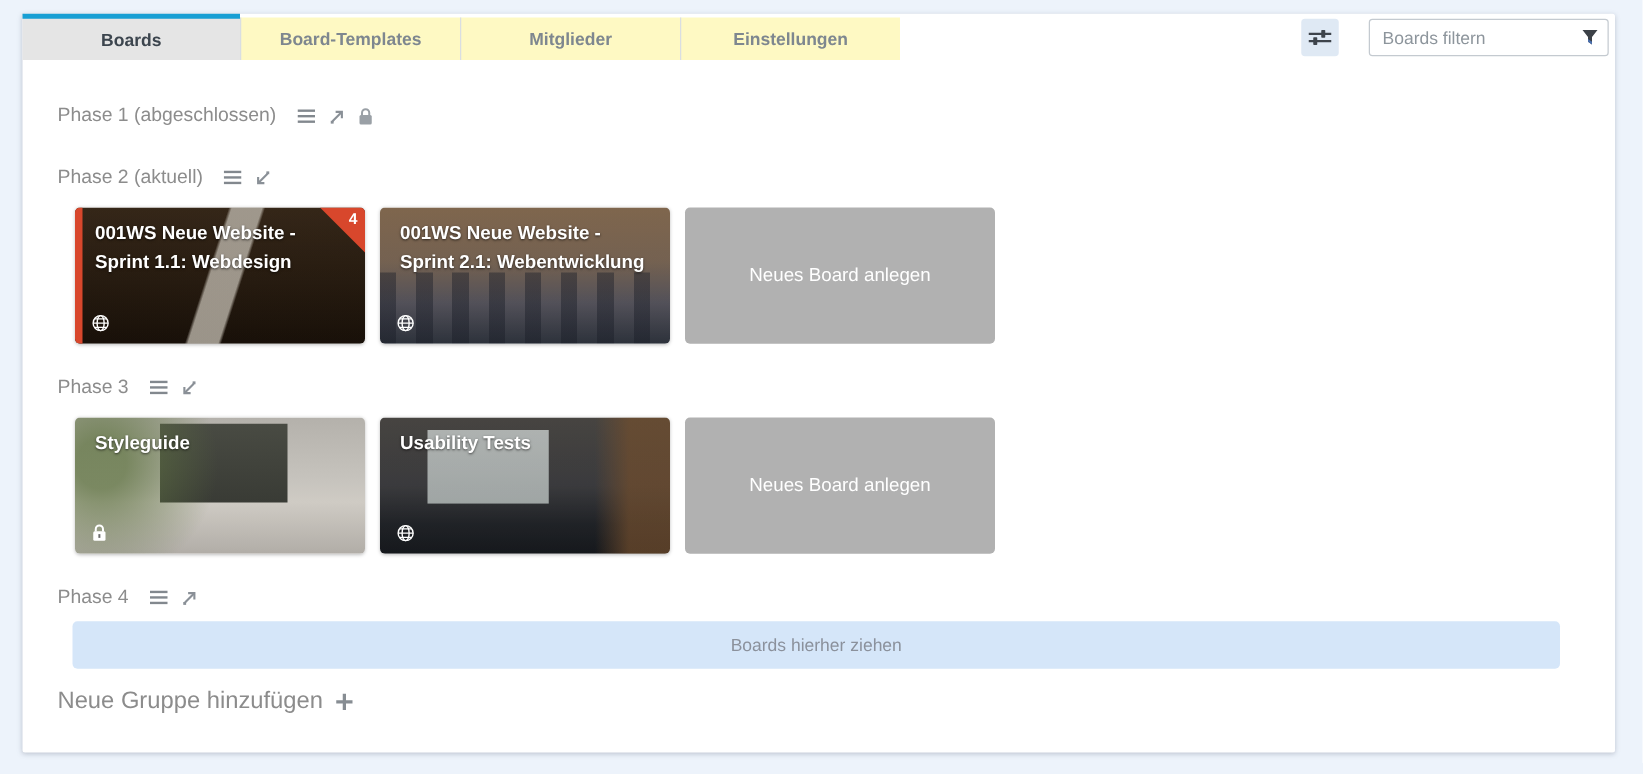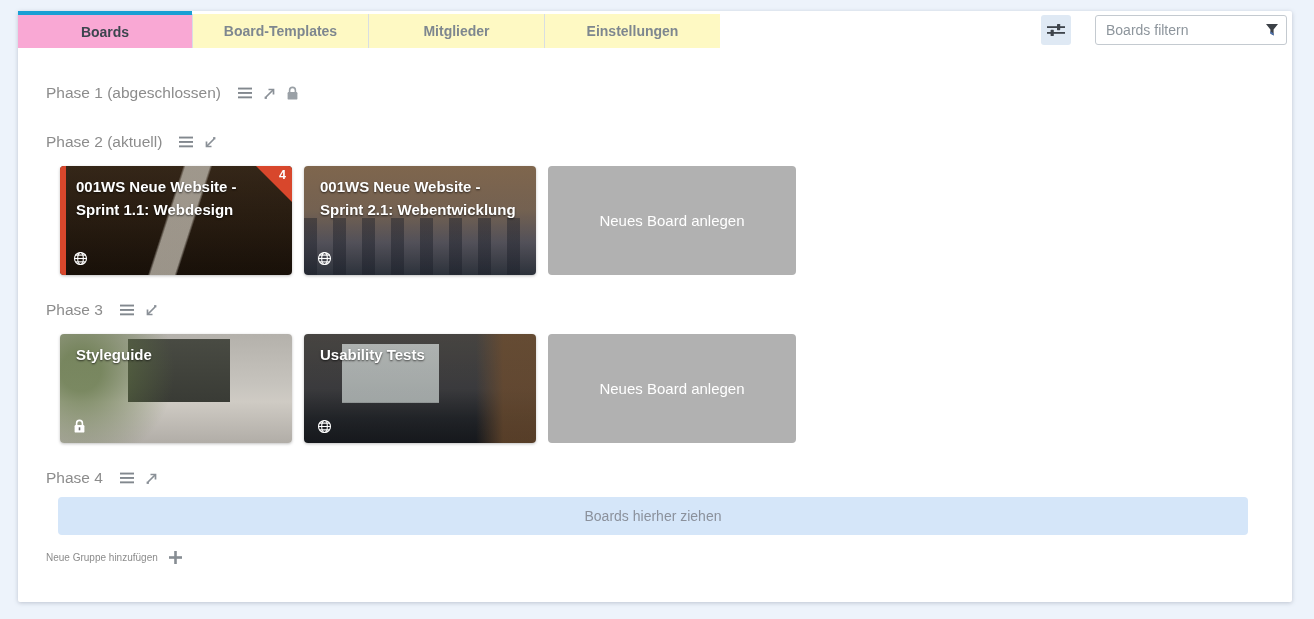--- a/index.html
+++ b/index.html
@@ -26,21 +26,21 @@
   
   .tabbar{display:flex;height:37px;}
   .tab{
     width:176px;height:34px;margin-top:3px;
     display:flex;align-items:center;justify-content:center;
     background:#fef9c3;border-left:1px solid #d9dee2;
     color:#7e878f;font-size:14px;font-weight:700;cursor:pointer;
   }
   .tab.active{
     width:174px;height:37px;margin-top:0;border-left:none;
-    background:#f9a8d4;border-top:4px solid var(--accent);
+    background:#e5e5e5;border-top:4px solid var(--accent);
     color:#3c454e;
   }
   .top-controls{
     position:absolute;top:4px;right:5px;
     display:flex;align-items:center;gap:24px;
   }
   .tune-btn{
     width:30px;height:30px;border-radius:3px;background:#dfe9f4;
     display:flex;align-items:center;justify-content:center;cursor:pointer;
   }
@@ -123,21 +123,21 @@
     color:#fff;font-size:15px;display:flex;align-items:center;
     justify-content:center;cursor:pointer;
   }
   .dropzone{
     margin:7px 16px 0 12px;height:38px;border-radius:4px;
     background:var(--dropzone);display:flex;align-items:center;
     justify-content:center;color:#8b919c;font-size:14px;
   }
   .add-group{
     margin-top:15px;display:flex;align-items:center;gap:10px;
-    color:var(--graytext);font-size:10px;cursor:pointer;width:max-content;
+    color:var(--graytext);font-size:19px;cursor:pointer;width:max-content;
   }
   svg{display:block;}
 </style>
 </head>
 <body>
 
 <div class="panel">
 
   <div class="tabbar">
     <div class="tab active">Boards</div>

